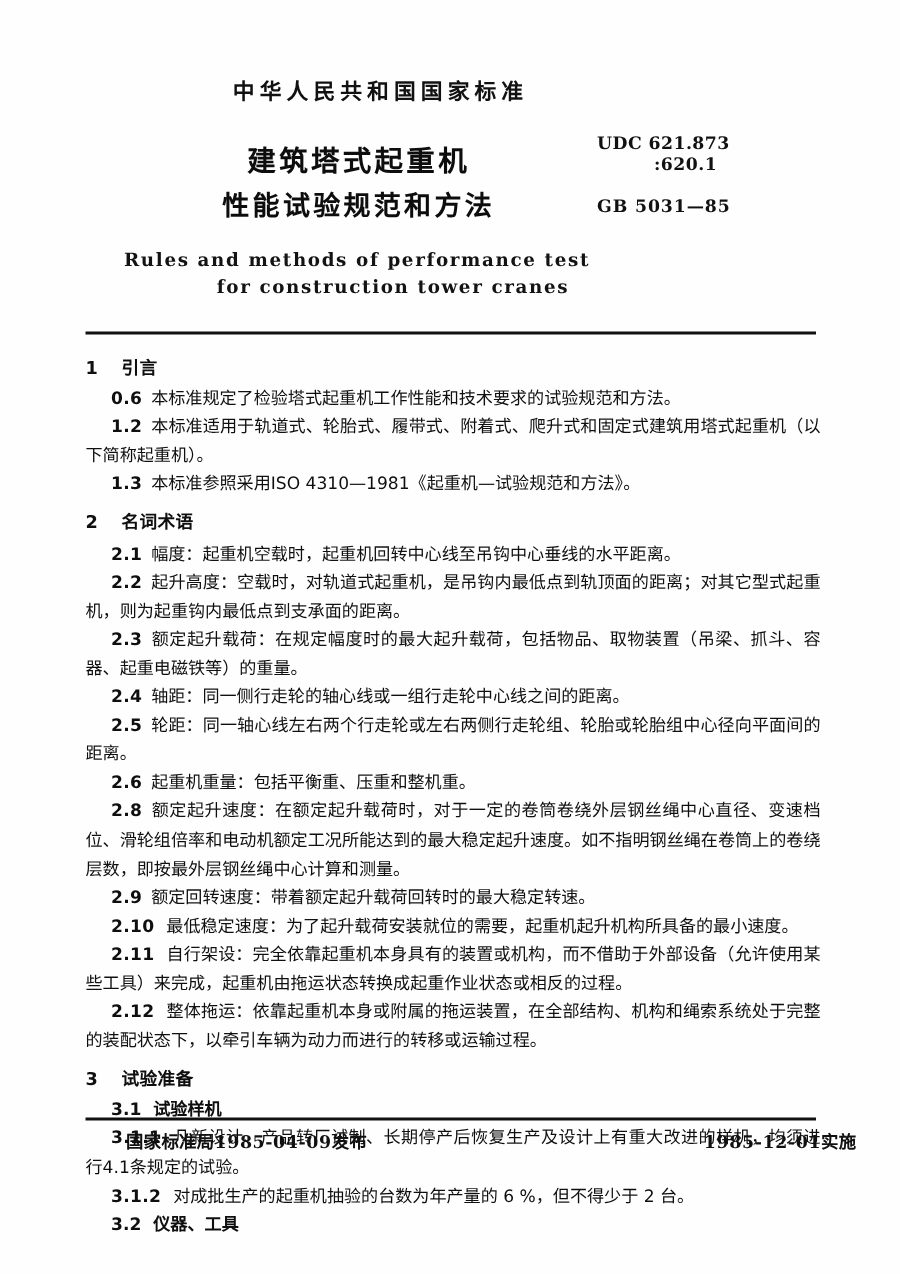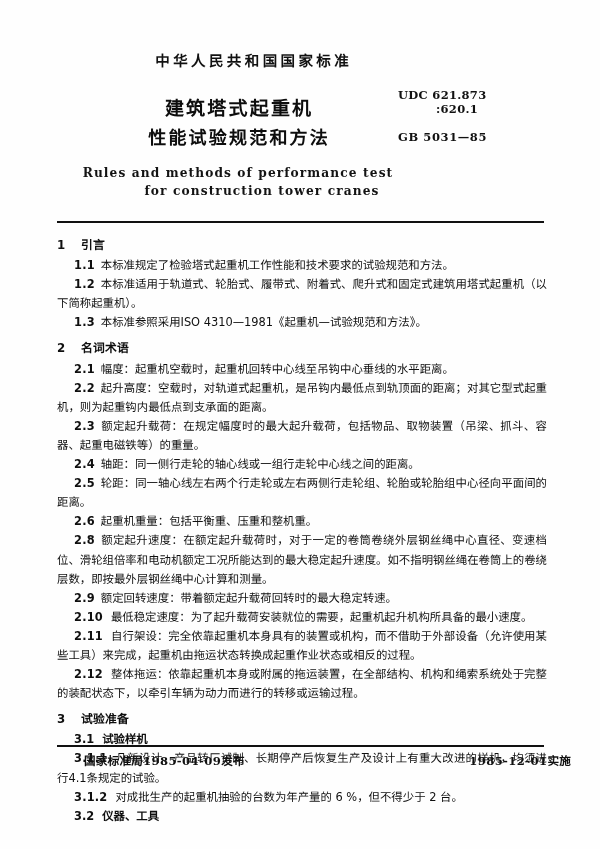--- a/index.html
+++ b/index.html
@@ -207,21 +207,21 @@
     </div>
   </div>
 
   <div class="rule-top"></div>
 
   <div class="body-zone">
 
     <div class="sec-head">
       <span class="sec-num">1</span><span>引言</span>
     </div>
-    <p class="para"><span class="num">1.1</span><span>本标准规定了检验塔式起重机工作性能和技术要求的试验规范和方法。</span></p>
+    <p class="para"><span class="num">0.6</span><span>本标准规定了检验塔式起重机工作性能和技术要求的试验规范和方法。</span></p>
     <p class="para"><span class="num">1.2</span><span>本标准适用于轨道式、轮胎式、履带式、附着式、爬升式和固定式建筑用塔式起重机（以下简称起重机）。</span></p>
     <p class="para"><span class="num">1.3</span><span>本标准参照采用ISO 4310—1981《起重机—试验规范和方法》。</span></p>
 
     <div class="sec-head">
       <span class="sec-num">2</span><span>名词术语</span>
     </div>
     <p class="para"><span class="num">2.1</span><span>幅度：起重机空载时，起重机回转中心线至吊钩中心垂线的水平距离。</span></p>
     <p class="para"><span class="num">2.2</span><span>起升高度：空载时，对轨道式起重机，是吊钩内最低点到轨顶面的距离；对其它型式起重机，则为起重钩内最低点到支承面的距离。</span></p>
     <p class="para"><span class="num">2.3</span><span>额定起升载荷：在规定幅度时的最大起升载荷，包括物品、取物装置（吊梁、抓斗、容器、起重电磁铁等）的重量。</span></p>
     <p class="para"><span class="num">2.4</span><span>轴距：同一侧行走轮的轴心线或一组行走轮中心线之间的距离。</span></p>

